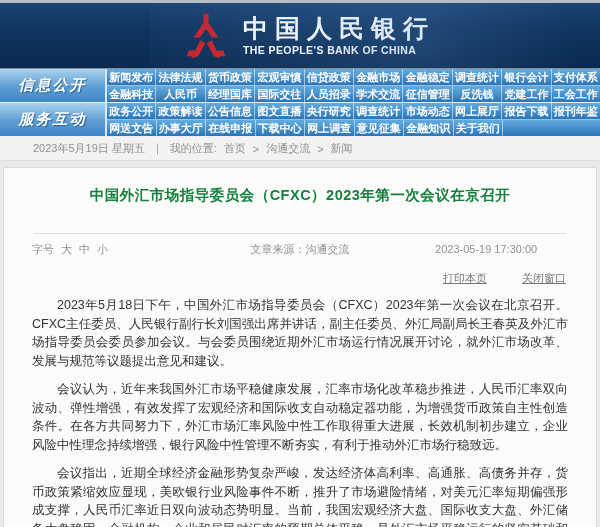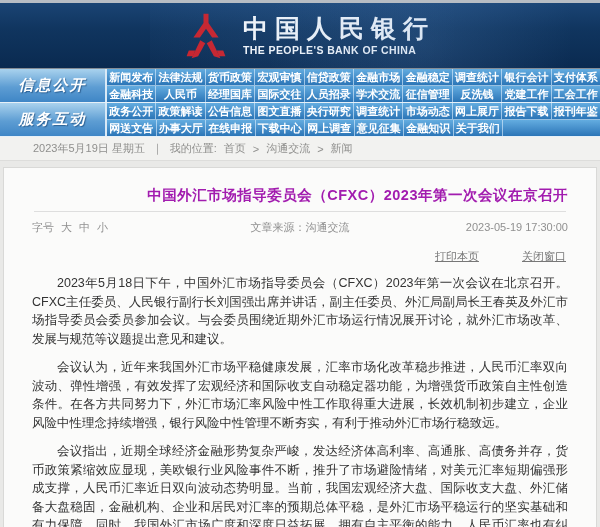--- a/index.html
+++ b/index.html
@@ -56,31 +56,31 @@
     display:flex;align-items:center;gap:7px;
     padding-left:33px;color:#8f8f8d;font-size:11px;
   }
   .crumb-bar a{color:#8f8f8d;text-decoration:none;cursor:pointer;}
   
   .content{
     margin:6px 3px 0;background:#fbfbfa;border:1px solid #d9d9d7;
     padding:14px 28px 20px;min-height:420px;box-sizing:border-box;
   }
   .article-title{
-    text-align:right;font-size:14.5px;font-weight:bold;color:#a21caf;
-    margin:4px 0 6px;letter-spacing:.5px;
+    text-align:center;font-size:14.5px;font-weight:bold;color:#15803d;
+    margin:4px 0 28px;letter-spacing:.5px;
   }
   .divider{height:1px;background:#dedede;margin:0 2px 5px;}
   .meta-row{display:flex;align-items:center;color:#909090;font-size:11px;height:20px;}
   .meta-left{flex:1.1;display:flex;gap:7px;align-items:center;}
   .meta-left a{color:#909090;text-decoration:none;cursor:pointer;}
   .meta-center{flex:1.4;text-align:center;}
-  .meta-right{flex:1.1;text-align:right;}
+  .meta-right{flex:1.1;text-align:center;}
   .actions-row{text-align:right;font-size:11px;margin:12px 2px 10px;}
-  .actions-row a{color:#777;text-decoration:underline;margin-left:40px;cursor:pointer;}
+  .actions-row a{color:#777;text-decoration:underline;margin-left:32px;cursor:pointer;}
   .para{
     font-size:12.5px;color:#333;line-height:18.5px;
     text-indent:2em;text-align:justify;margin:0 0 10px;
   }
 </style>
 </head>
 <body>
 
 <div>
 

